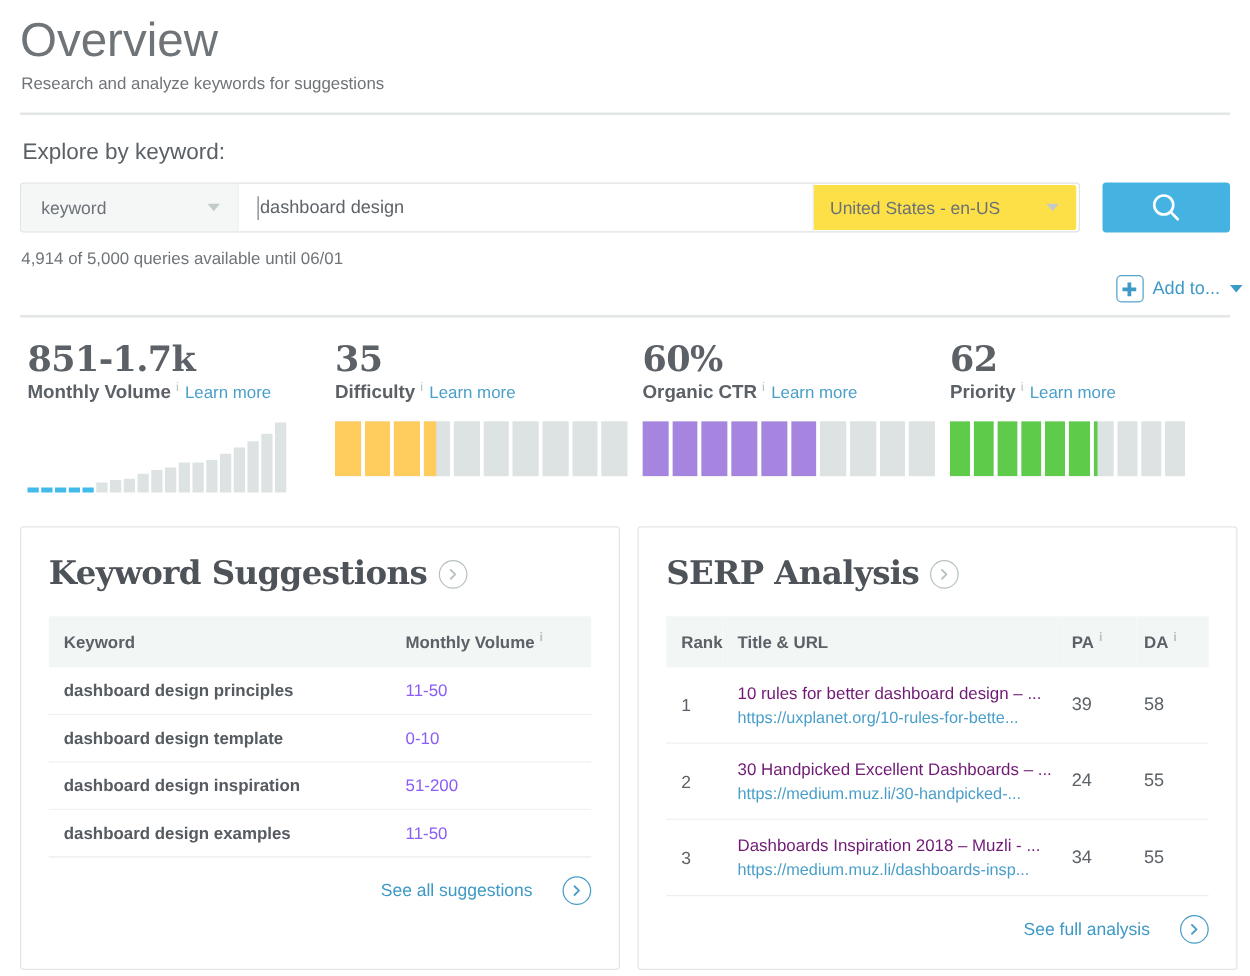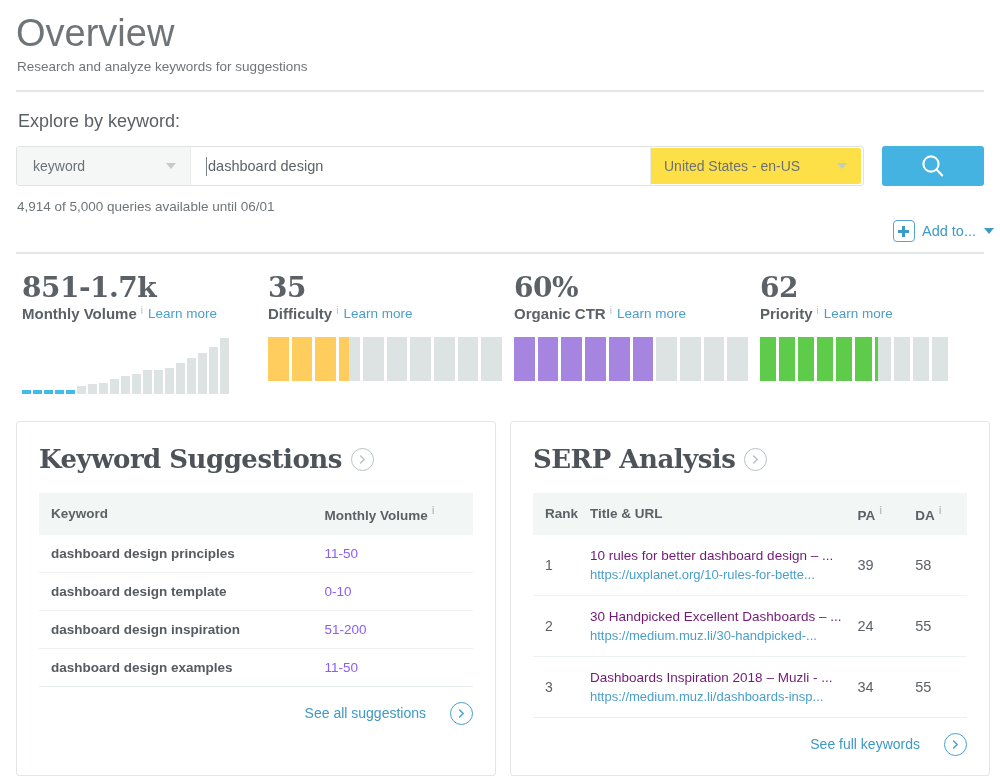--- a/index.html
+++ b/index.html
@@ -577,21 +577,21 @@
             <td class="titleurl">
               <span class="t">Dashboards Inspiration 2018 – Muzli - ...</span>
               <span class="u">https://medium.muz.li/dashboards-insp...</span>
             </td>
             <td class="score"><span class="num">34</span><span class="mini-bar pa"><span class="mf" style="width:34%"></span></span></td>
             <td class="score"><span class="num">55</span><span class="mini-bar da"><span class="mf" style="width:55%"></span></span></td>
           </tr>
         </tbody>
     </table>
     <div class="panel-foot">
-      <span class="lnk">See full keywords</span>
+      <span class="lnk">See full analysis</span>
       <span class="circle-arrow blue">
         <svg width="11" height="11" viewBox="0 0 11 11">
             <polyline points="3.6,2 7.2,5.5 3.6,9" fill="none" stroke="#4a9fc9" stroke-width="1.5" stroke-linecap="round" stroke-linejoin="round"></polyline>
           </svg>
       </span>
     </div>
   </div>
 </div>
 
 </body></html>

